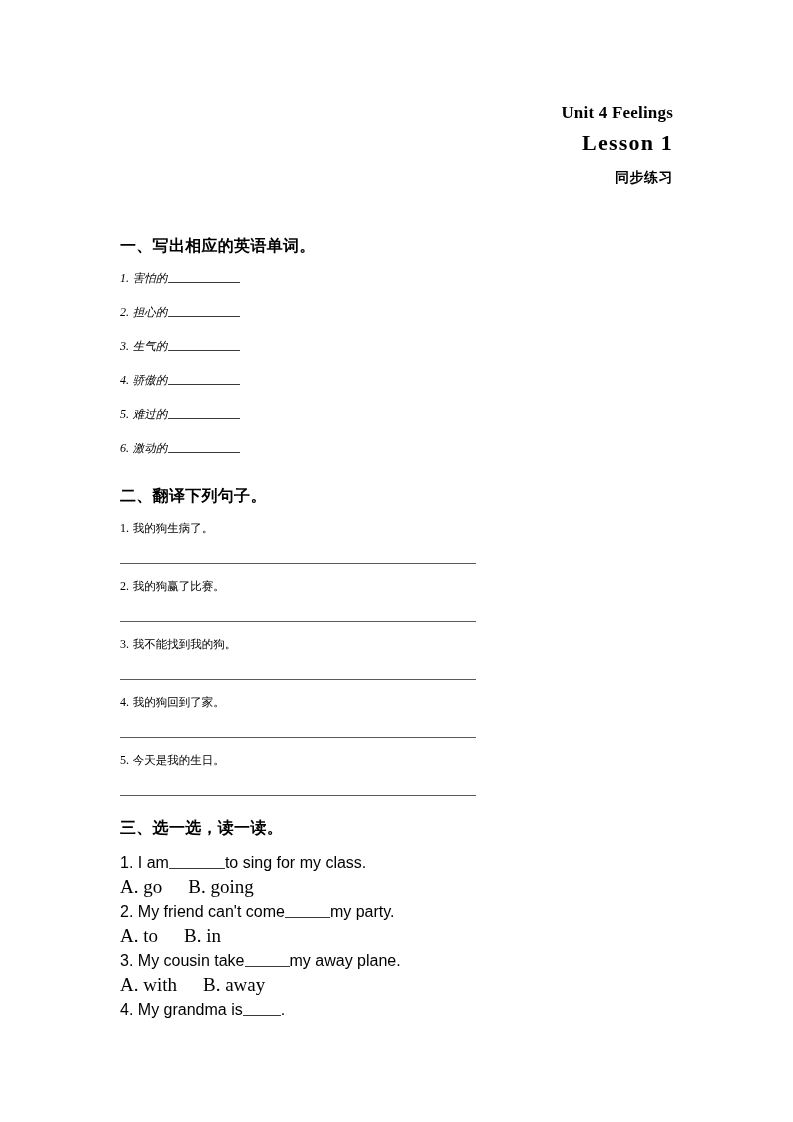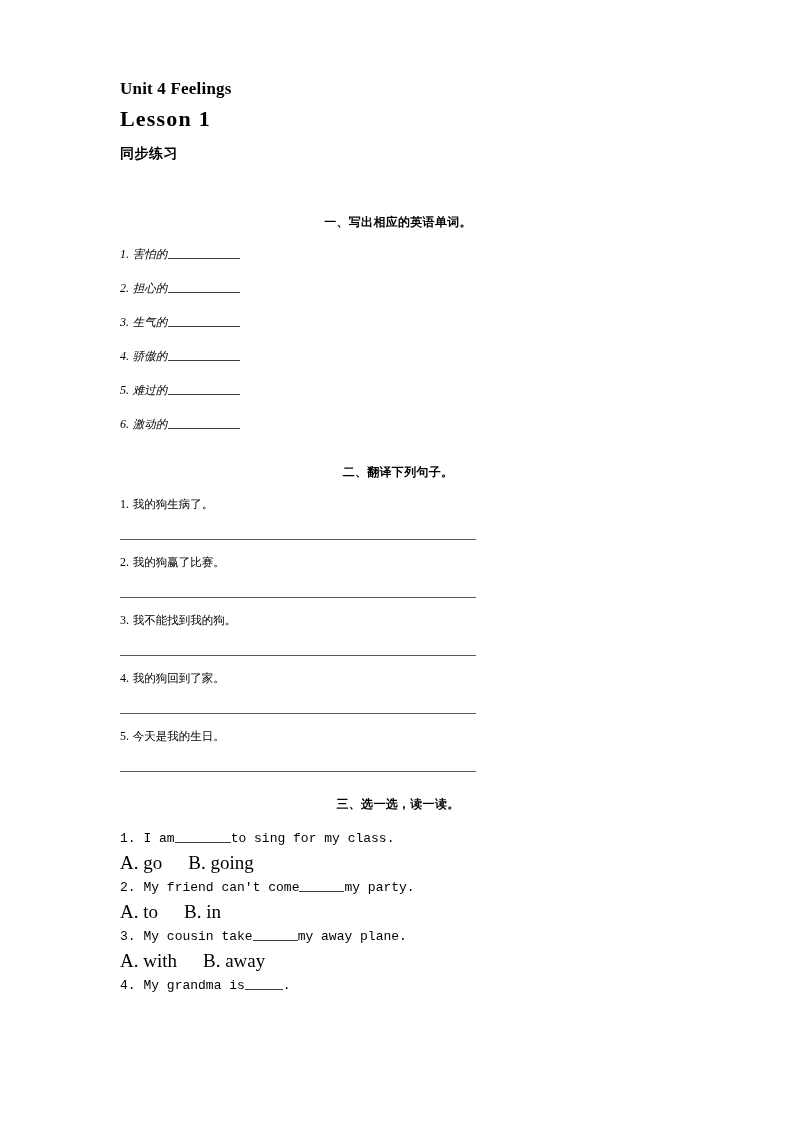--- a/index.html
+++ b/index.html
@@ -25,22 +25,22 @@
   }
   .content {
     position: absolute;
     left: 120px;
     top: 0;
     width: 556px;
   }
 
   
   .title-block {
-    padding-top: 76px;
-    text-align: left;
+    padding-top: 100px;
+    text-align: right;
     width: 553px;
   }
   .doc-title {
     font-family: "Liberation Serif", "DejaVu Serif", serif;
     font-weight: bold;
     font-size: 17px;
     line-height: 26px;
     letter-spacing: 0.2px;
     white-space: nowrap;
   }
@@ -58,25 +58,24 @@
     font-size: 14px;
     line-height: 34px;
     letter-spacing: 0.5px;
     white-space: nowrap;
   }
 
   
   .section-heading {
     font-family: "DejaVu Sans", "Liberation Sans", sans-serif;
     font-weight: bold;
-    font-size: 12px;
+    font-size: 16px;
     line-height: 20px;
     letter-spacing: 0.3px;
     white-space: nowrap;
-    text-align: center;
   }
   .sec1-heading { margin-top: 42px; }
   .sec2-heading { margin-top: 30px; }
   .sec3-heading { margin-top: 22px; }
 
   
   .word-list { margin-top: 14px; font-style: italic; }
   .word-item {
     font-family: "DejaVu Sans", "Liberation Sans", sans-serif;
     font-size: 11.5px;
@@ -113,22 +112,22 @@
     width: 356px;
     height: 0;
     border-bottom: 1px solid #5a5a5a;
     margin-top: 27px;
     margin-bottom: 14px;
   }
 
   
   .mc-list { margin-top: 16px; }
   .mc-question {
-    font-family: Liberation Mono, monospace;
-    font-size: 13px;
+    font-family: Liberation Sans, sans-serif;
+    font-size: 16px;
     line-height: 18px;
     margin-bottom: 6px;
     white-space: nowrap;
   }
   .mc-options {
     font-family: "Liberation Serif", "DejaVu Serif", serif;
     font-size: 19px;
     line-height: 18px;
     margin-bottom: 7px;
     white-space: nowrap;

